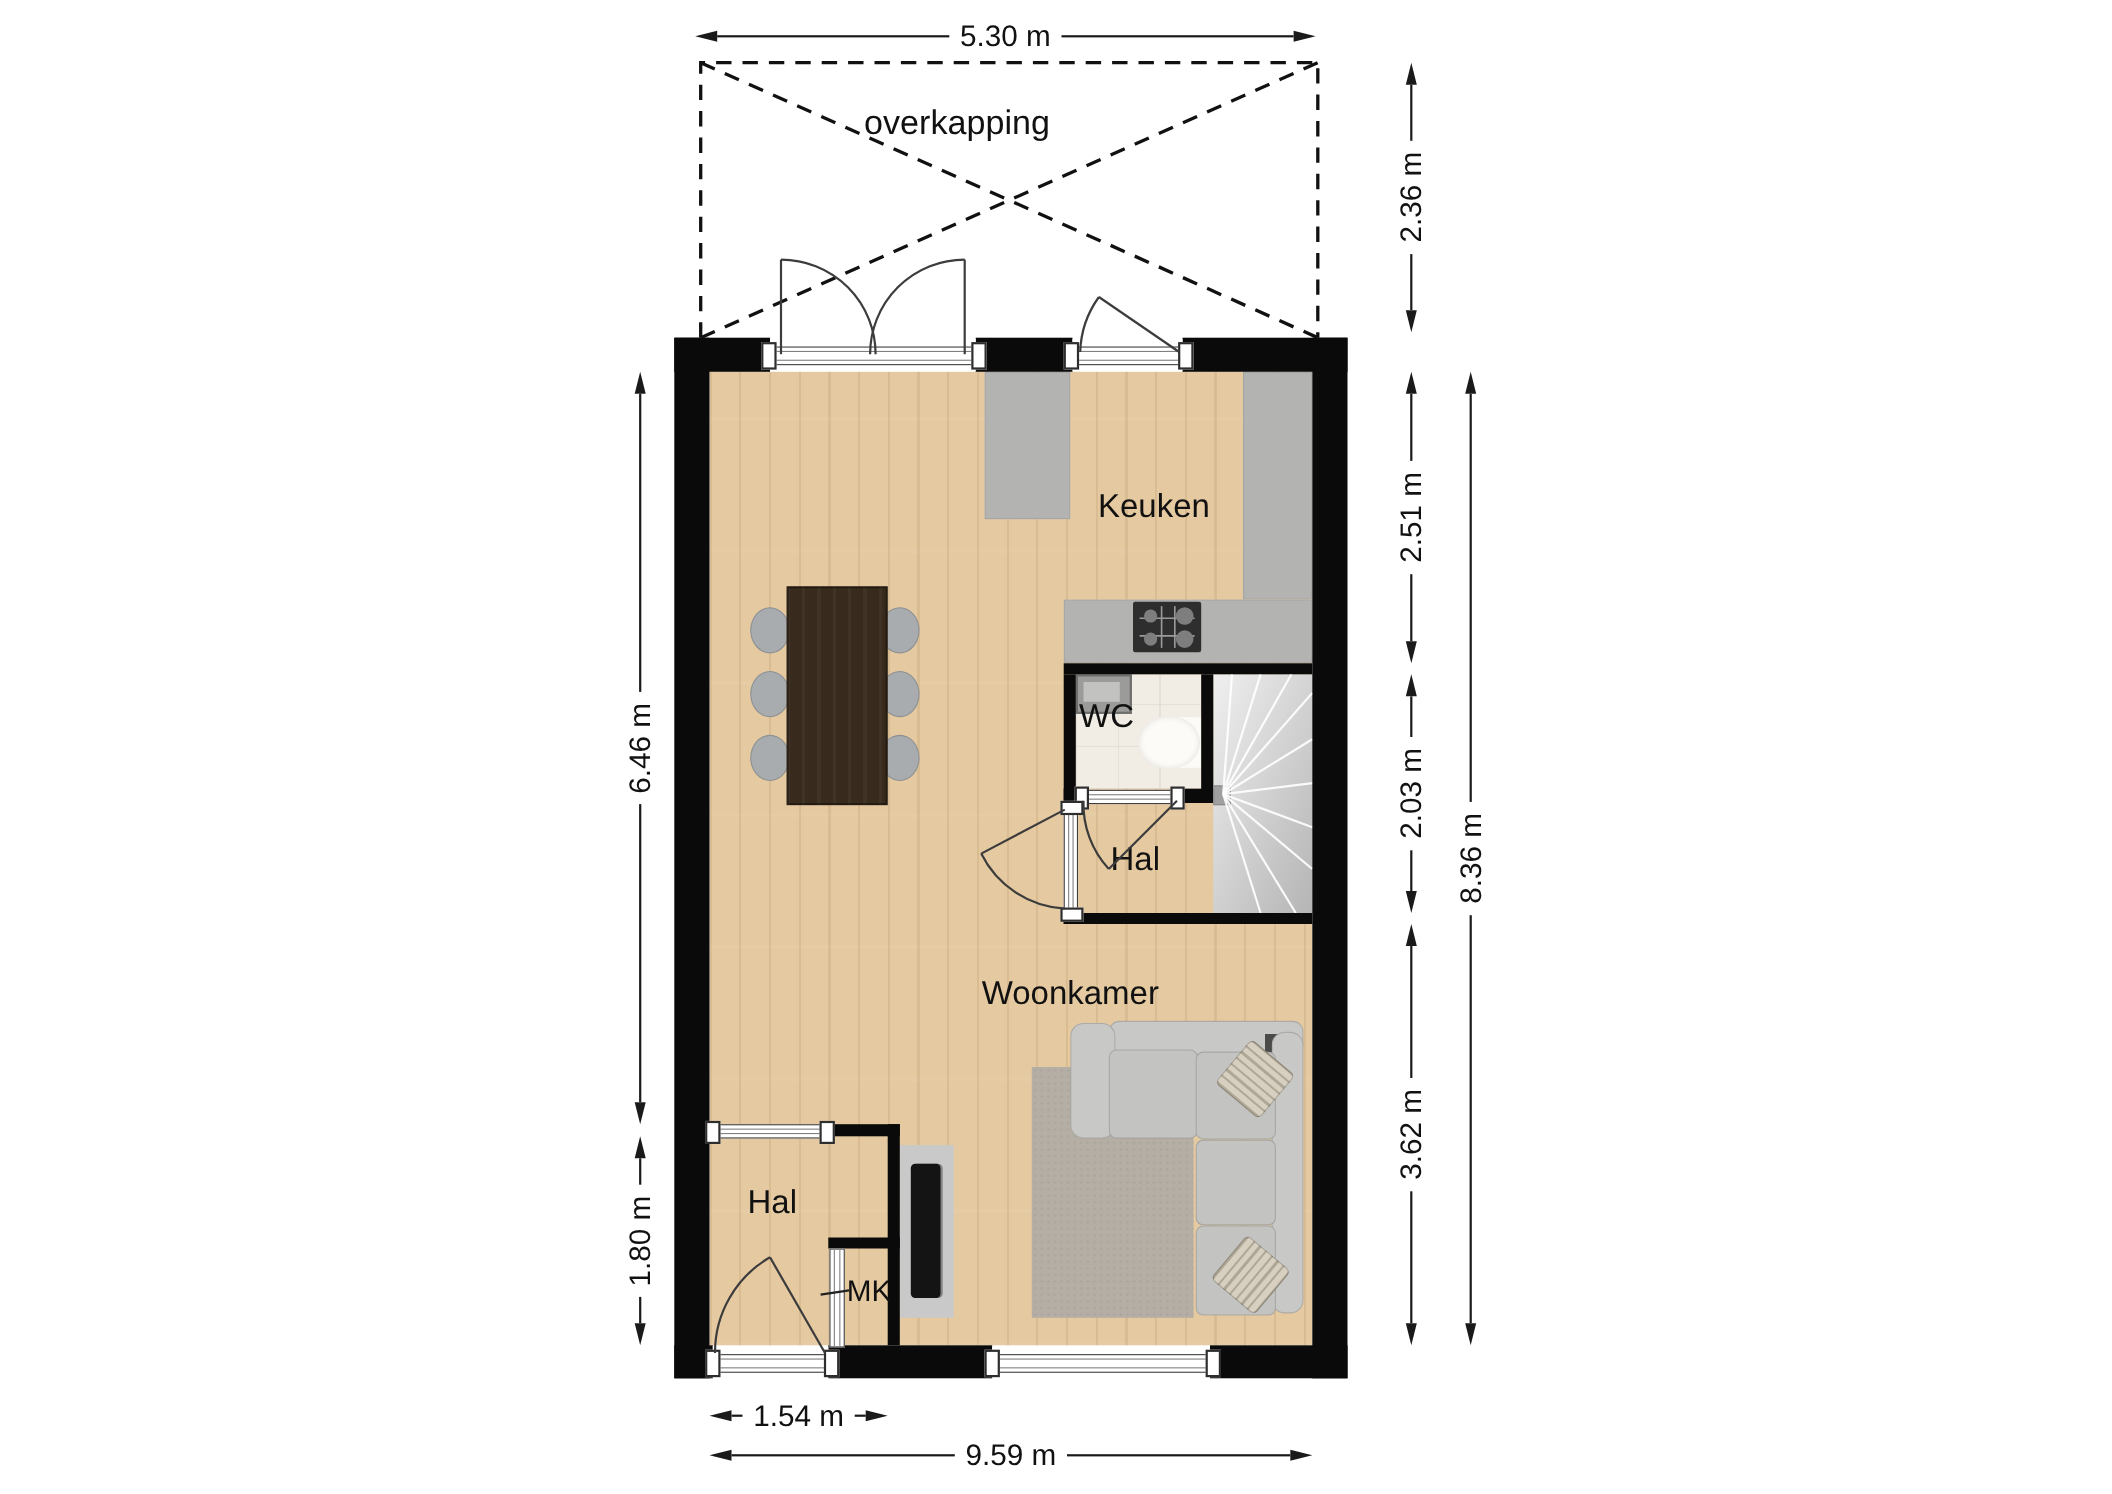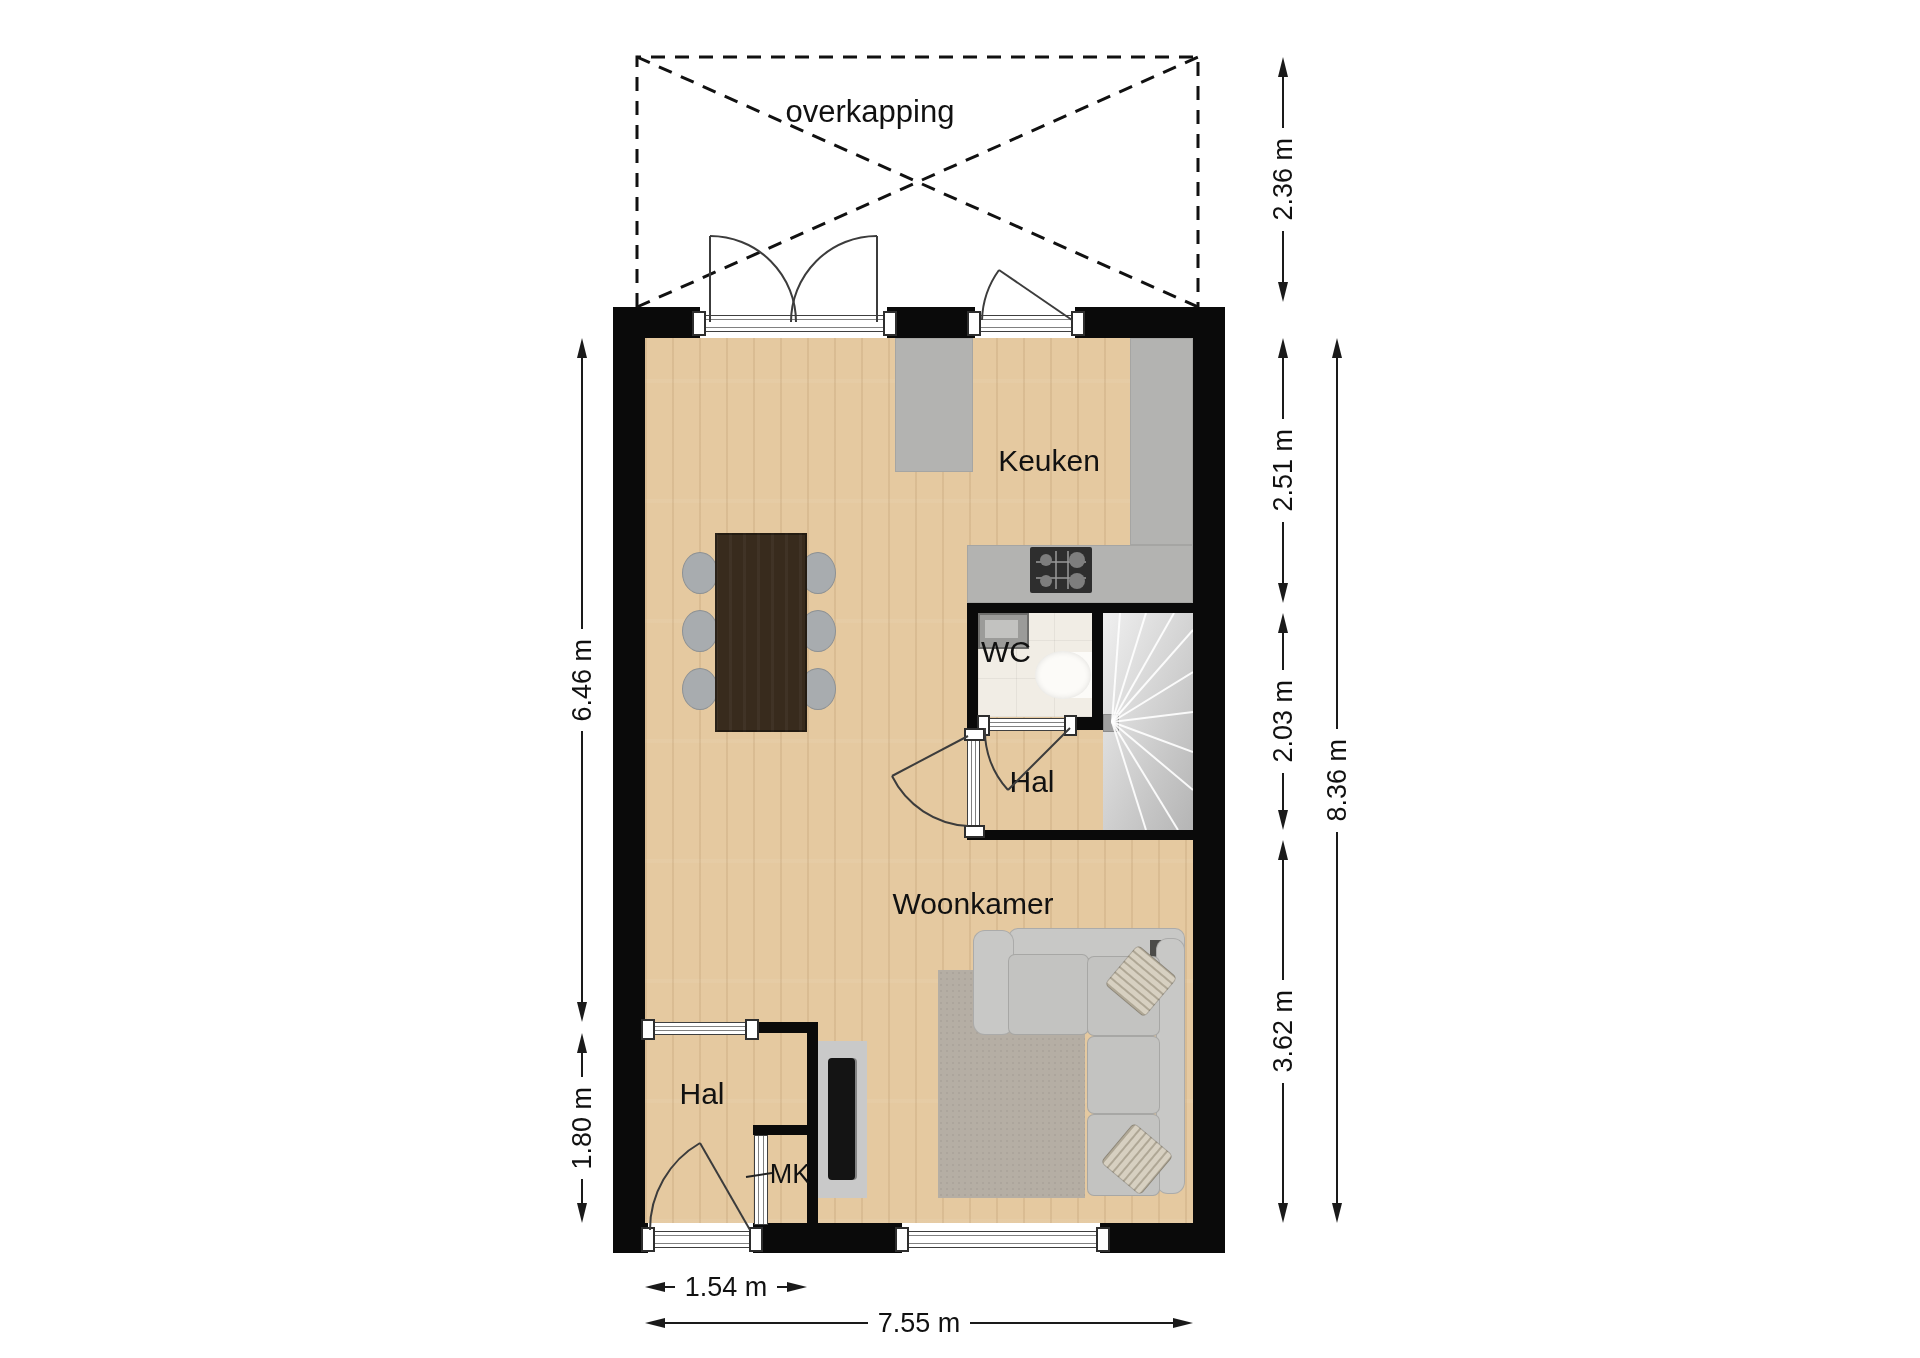--- a/index.html
+++ b/index.html
@@ -162,20 +162,27 @@
   <div class="abs frame-v" style="left:754px;top:1135px;width:12px;height:88px;"></div>
 
   <div class="room-label big-label" style="left:870px;top:112px;">overkapping</div>
   <div class="room-label" style="left:1049px;top:461px;">Keuken</div>
   <div class="room-label" style="left:1006px;top:652px;">WC</div>
   <div class="room-label" style="left:1032px;top:782px;">Hal</div>
   <div class="room-label" style="left:973px;top:904px;">Woonkamer</div>
   <div class="room-label" style="left:702px;top:1094px;">Hal</div>
   <div class="room-label small-label" style="left:790px;top:1174px;">MK</div>
 
+  <div class="dim-h" style="left:632px;top:16px;width:564px;">
+    <div class="arr-l"></div>
+      <div class="line"></div>
+    <div class="lbl">5.30 m</div>
+    <div class="line"></div>
+      <div class="arr-r"></div>
+  </div>
 
   <div class="dim-v" style="left:1266px;top:57px;height:245px;">
     <div class="arr-u"></div>
       <div class="line"></div>
     <div class="lbl">2.36 m</div>
     <div class="line"></div>
       <div class="arr-d"></div>
   </div>
   <div class="dim-v" style="left:1266px;top:338px;height:265px;">
     <div class="arr-u"></div>
@@ -225,21 +232,21 @@
   <div class="dim-h" style="left:645px;top:1270px;width:162px;text-align:right;">
     <div class="arr-l"></div>
       <div class="line"></div>
     <div class="lbl">1.54 m</div>
     <div class="line"></div>
       <div class="arr-r"></div>
   </div>
   <div class="dim-h" style="left:645px;top:1306px;width:548px;">
     <div class="arr-l"></div>
       <div class="line"></div>
-    <div class="lbl">7.55 m</div>
+    <div class="lbl">9.59 m</div>
     <div class="line"></div>
       <div class="arr-r"></div>
   </div>
 
   <svg class="overlay" width="1920" height="1358" viewBox="0 0 1920 1358">
     <defs>
       <clipPath id="stairclip">
           <rect x="1103" y="613" width="90" height="217"></rect>
         </clipPath>
     </defs>

